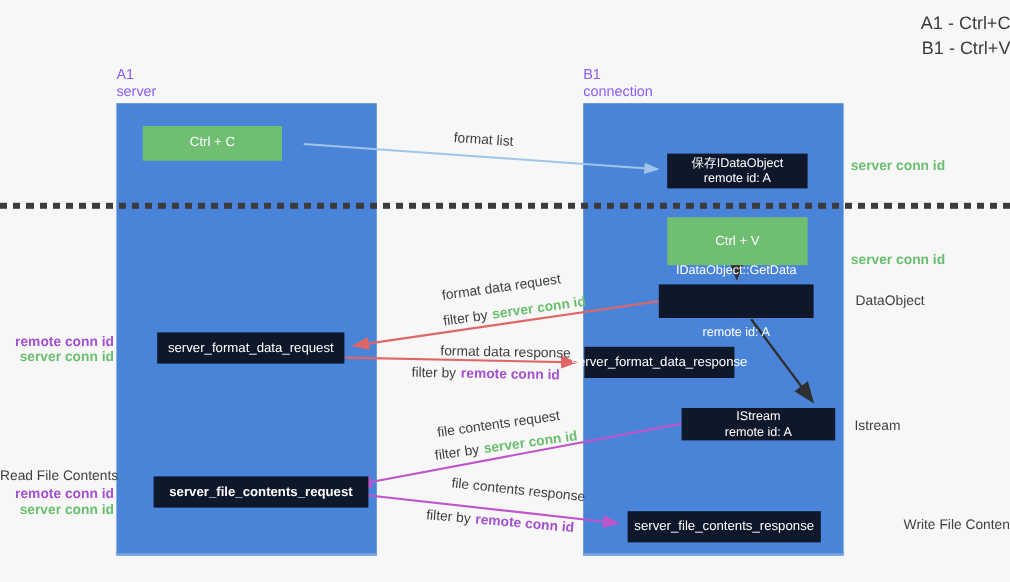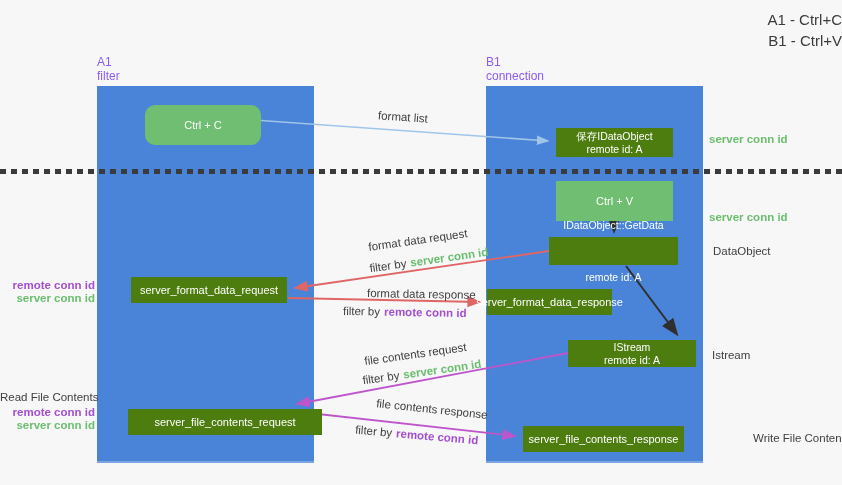--- a/index.html
+++ b/index.html
@@ -12,42 +12,42 @@
   .title{position:absolute;left:0;top:9px;width:842px;text-align:right;
     font-size:15px;line-height:21px;color:#3b3b3b;}
   .lane-header{position:absolute;width:217px;text-align:left;font-size:12px;line-height:14px;color:#8b5cf6;}
   .lane{position:absolute;top:86px;width:217px;height:375px;background:#4a84d8;border-bottom:2px solid #7ba6e4;}
   .divider{position:absolute;left:0;top:169px;width:842px;height:5px;
     background:repeating-linear-gradient(to right,#3b3b3b 0 6px,transparent 6px 11px);}
   svg.arrows{position:absolute;left:0;top:0;z-index:3;}
   .node{position:absolute;z-index:4;display:flex;flex-direction:column;align-items:center;justify-content:center;
     color:#fff;font-size:11px;line-height:13px;text-align:center;}
   .node.green{background:#6fbe71;}
-  .node.orange{background:#4d7c0f;}
+  .node.orange{background:#0f172a;}
   .edge-label{position:absolute;z-index:5;font-size:11.5px;white-space:nowrap;color:#3f3f3f;}
   .side-label{position:absolute;z-index:5;font-size:11.5px;white-space:nowrap;color:#3f3f3f;}
   .green-text{color:#6abf6e;font-weight:bold;}
   .purple-text{color:#a44fd0;font-weight:bold;}
   .right-align{text-align:right;}
   .stack{display:flex;flex-direction:column;line-height:13px;}
   .id-gap{margin-left:4px;}
 </style>
 </head>
 <body>
 
 <div class="canvas">
 
   <div class="title">
     <div>A1 - Ctrl+C</div>
     <div>B1 - Ctrl+V</div>
   </div>
 
   <div class="lane-header" style="left:97px;top:55px;">
     <div>A1</div>
-    <div>filter</div>
+    <div>server</div>
   </div>
   <div class="lane-header" style="left:486px;top:55px;">
     <div>B1</div>
     <div>connection</div>
   </div>
 
   <div class="lane" style="left:97px;"></div>
   <div class="lane" style="left:486px;"></div>
 
   <div class="divider"></div>
@@ -69,21 +69,21 @@
     </defs>
     <line x1="253" y1="120" x2="548" y2="141" stroke="#9fc5e8" stroke-width="1.6" marker-end="url(#mBlue)"></line>
     <line x1="614" y1="208" x2="614" y2="230" stroke="#2f2f2f" stroke-width="2" marker-end="url(#mBlack)"></line>
     <line x1="626" y1="266" x2="676" y2="333" stroke="#2f2f2f" stroke-width="2" marker-end="url(#mBlack)"></line>
     <line x1="549" y1="251" x2="295" y2="288" stroke="#e06666" stroke-width="1.8" marker-end="url(#mRed)"></line>
     <line x1="288" y1="298" x2="480" y2="302" stroke="#e06666" stroke-width="1.8" marker-end="url(#mRed)"></line>
     <line x1="568" y1="353" x2="297" y2="404" stroke="#bf55cb" stroke-width="1.8" marker-end="url(#mMag)"></line>
     <line x1="291" y1="411" x2="515" y2="436" stroke="#bf55cb" stroke-width="1.8" marker-end="url(#mMag)"></line>
   </svg>
 
-  <div class="node green" style="left:145px;top:105px;width:116px;height:40px;border-radius:10px;">
+  <div class="node green" style="left:119px;top:105px;width:116px;height:29px;">
     <span>Ctrl + C</span>
   </div>
 
   <div class="node orange" style="left:556px;top:128px;width:117px;height:29px;font-size:10.5px;">
     <span>保存IDataObject</span>
     <span>remote id: A</span>
   </div>
 
   <div class="node green" style="left:556px;top:181px;width:117px;height:40px;">
     <span>Ctrl + V</span>
@@ -100,21 +100,21 @@
 
   <div class="node orange" style="left:487px;top:289px;width:125px;height:26px;">
     <span>server_format_data_response</span>
   </div>
 
   <div class="node orange" style="left:568px;top:340px;width:128px;height:27px;font-size:10.5px;">
     <span>IStream</span>
     <span>remote id: A</span>
   </div>
 
-  <div class="node orange" style="left:128px;top:409px;width:194px;height:26px;">
+  <div class="node orange" style="left:128px;top:397px;width:179px;height:26px;font-weight:bold;">
     <span>server_file_contents_request</span>
   </div>
 
   <div class="node orange" style="left:523px;top:426px;width:161px;height:26px;">
     <span>server_file_contents_response</span>
   </div>
 
   <div class="edge-label" style="left:378px;top:111px;transform:rotate(4deg);">format list</div>
 
   <div class="edge-label" style="left:368px;top:234px;transform:rotate(-8deg);">format data request</div>

